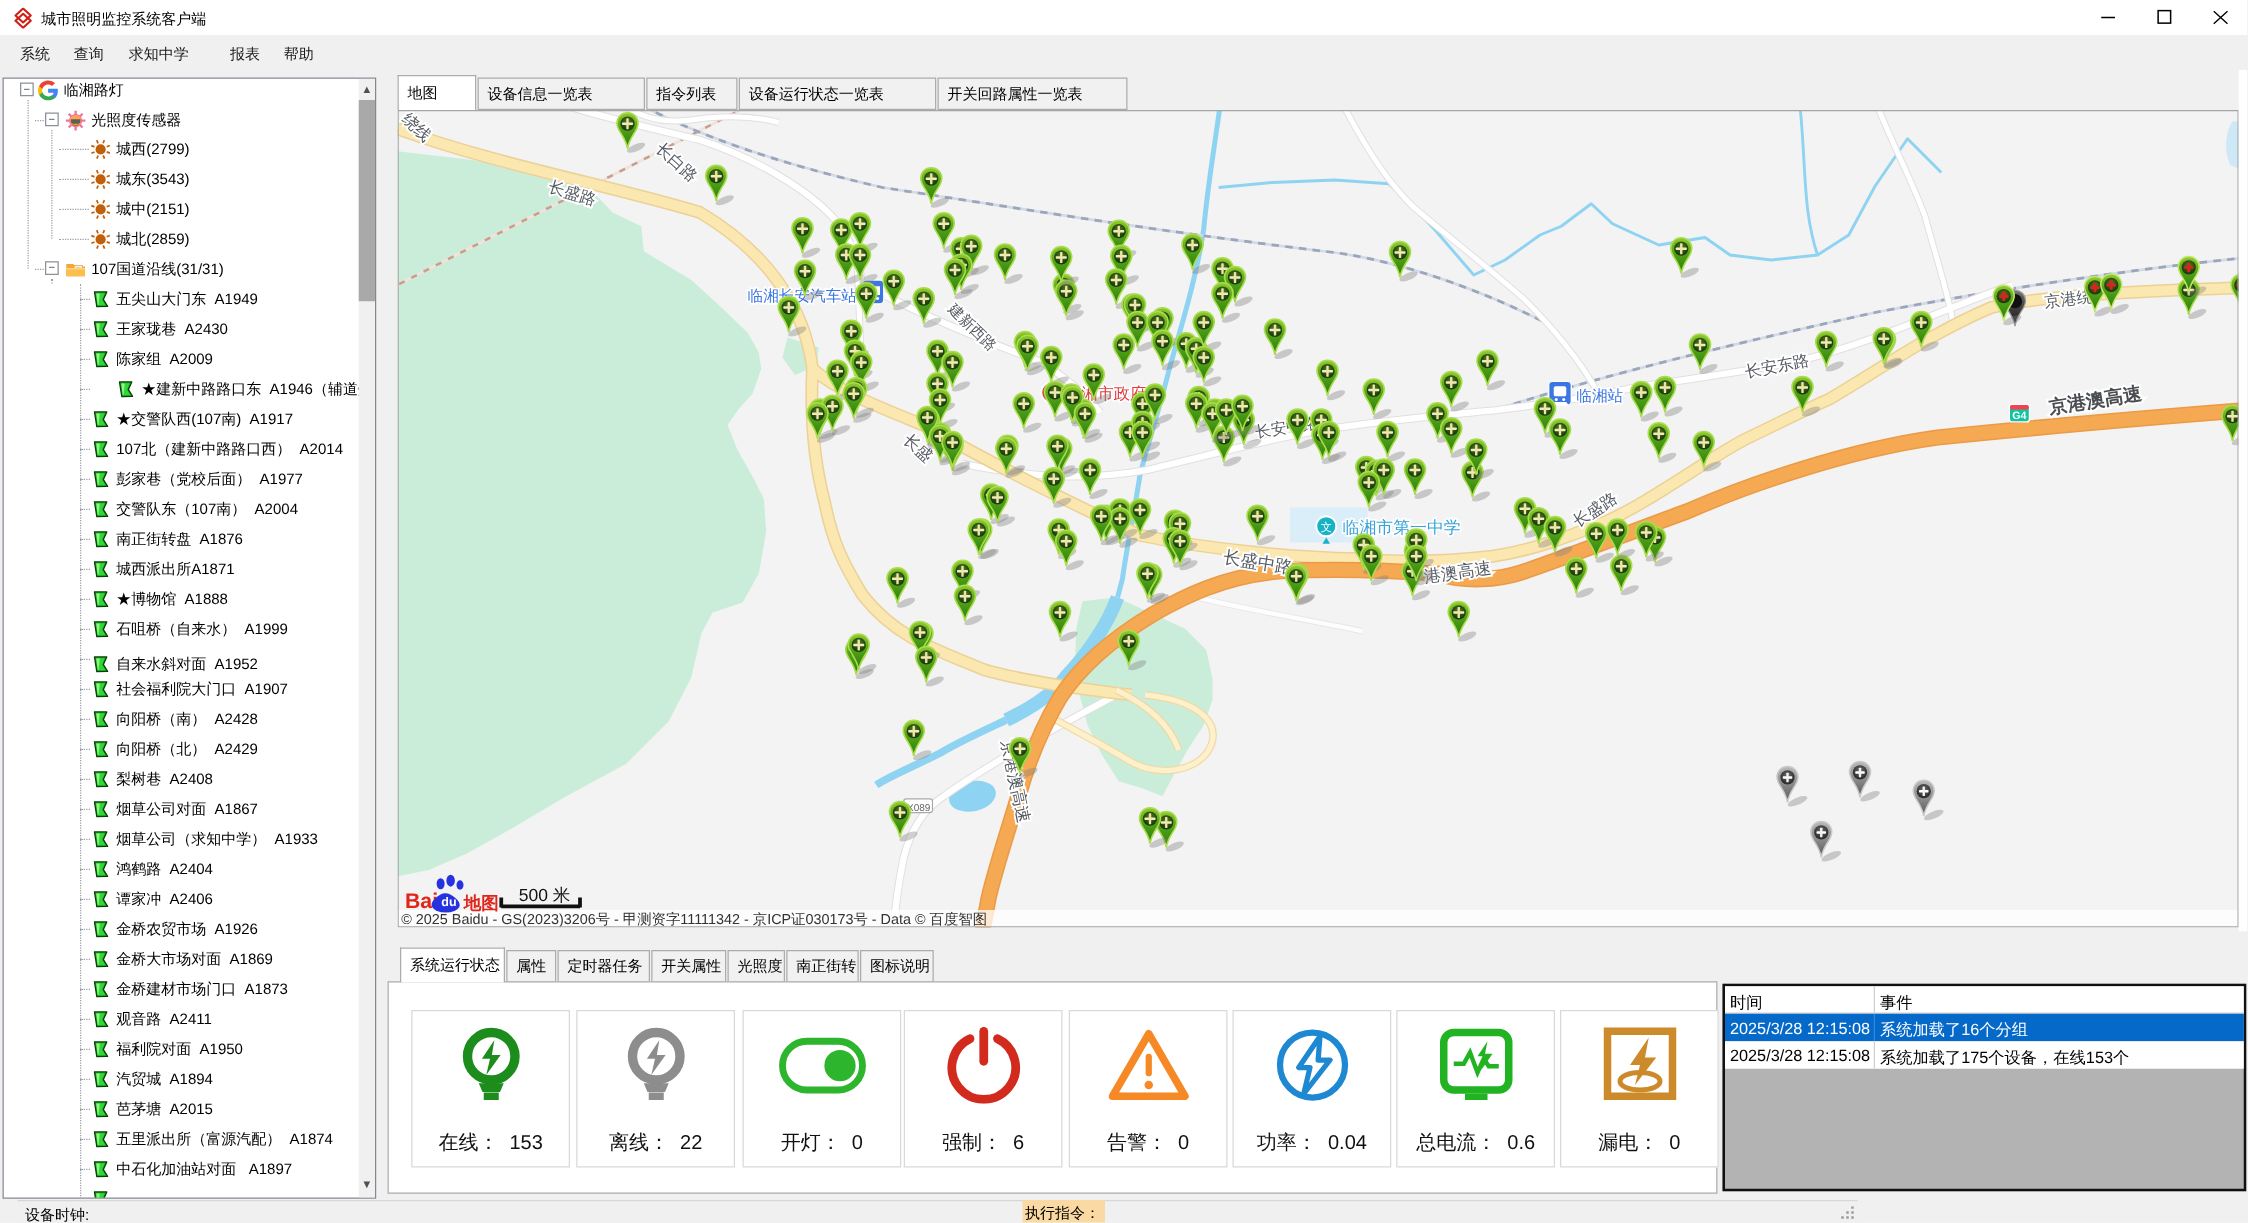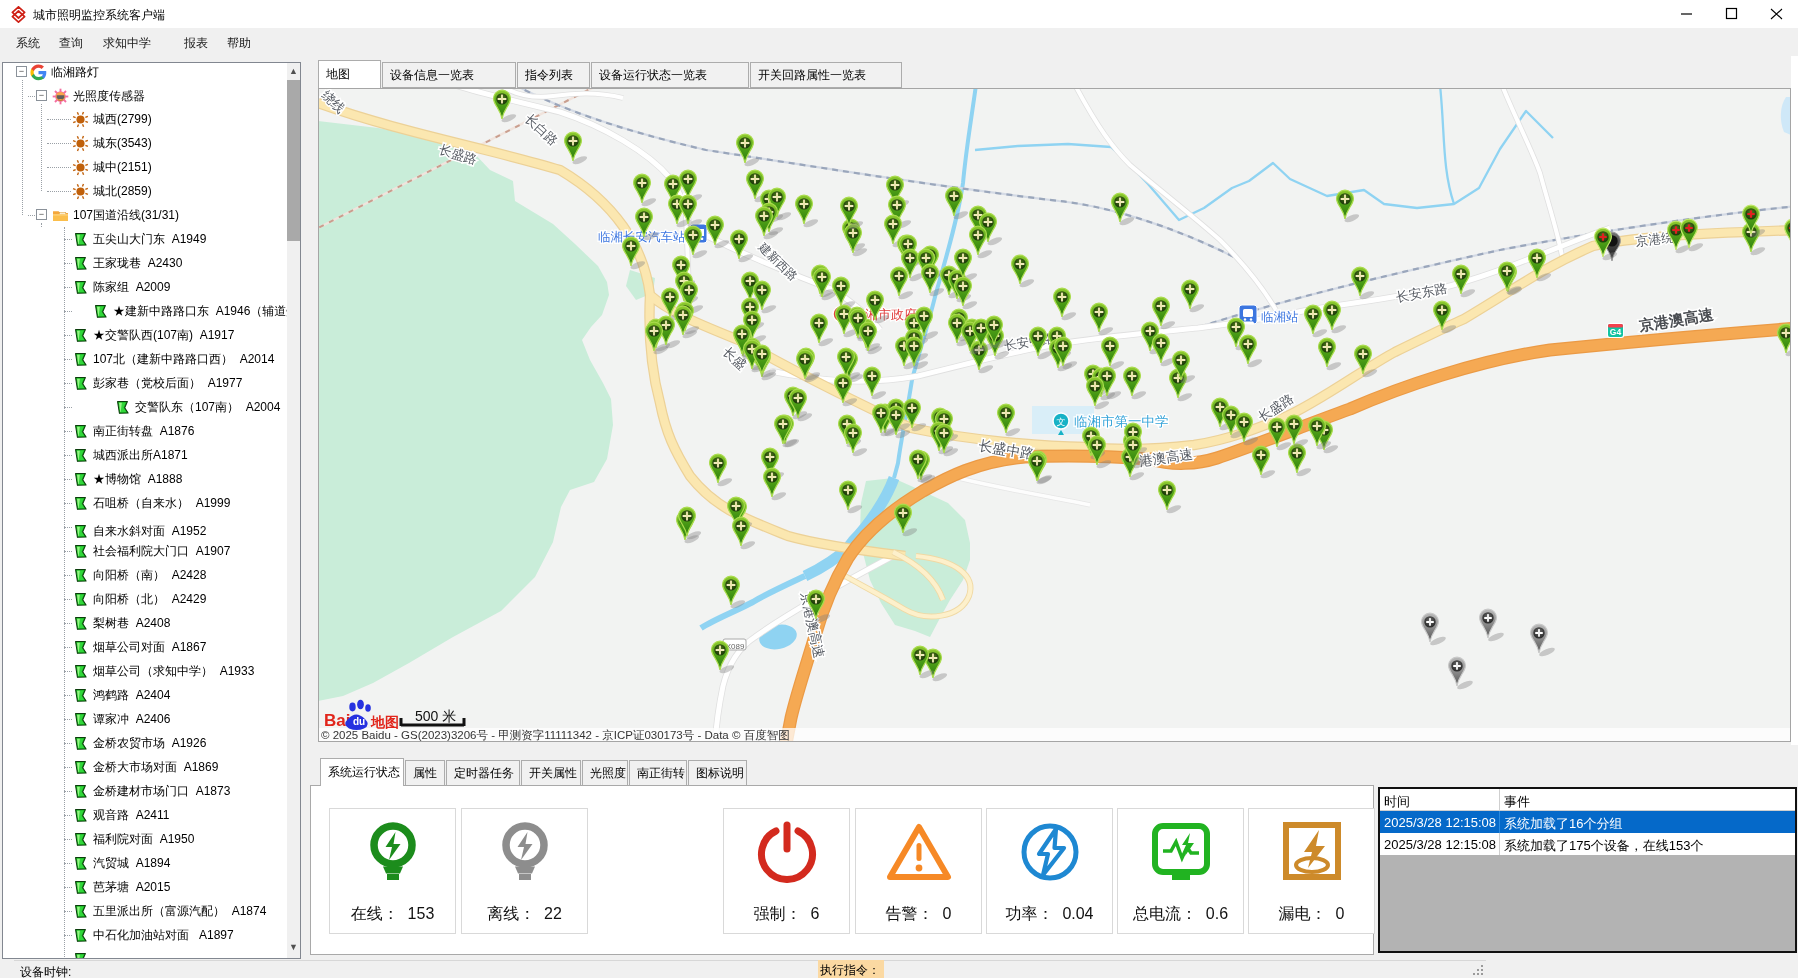--- a/index.html
+++ b/index.html
@@ -272,21 +272,21 @@
       </div>
 <div class="trow" style="top:308px;">
         <span style="width:69px;"></span>
         <svg class="ticon" viewBox="0 0 20 20">
           <path d="M4.2,3 L15.8,3 L12.6,10.2 L16.6,16.6 L6.4,16.9 Z" fill="#14a81c" stroke="#0a3d0a" stroke-width="1.2" stroke-linejoin="round"></path>
           <path d="M5.6,4.2 L13.9,4.2 L11.3,10.3 L14.5,15.4 L7.3,15.6 Z" fill="#31d73a"></path>
           <path d="M6,4.5 L9.2,4.5 L7.9,15.3 L7.3,15.4 Z" fill="#97f584"></path>
         </svg>
         <span>彭家巷（党校后面）&nbsp;&nbsp;A1977</span>
       </div>
-<div class="trow" style="top:332px;padding-left:42px;">
+<div class="trow" style="top:332px;">
         <span style="width:69px;"></span>
         <svg class="ticon" viewBox="0 0 20 20">
           <path d="M4.2,3 L15.8,3 L12.6,10.2 L16.6,16.6 L6.4,16.9 Z" fill="#14a81c" stroke="#0a3d0a" stroke-width="1.2" stroke-linejoin="round"></path>
           <path d="M5.6,4.2 L13.9,4.2 L11.3,10.3 L14.5,15.4 L7.3,15.6 Z" fill="#31d73a"></path>
           <path d="M6,4.5 L9.2,4.5 L7.9,15.3 L7.3,15.4 Z" fill="#97f584"></path>
         </svg>
         <span>交警队东（107南）&nbsp;&nbsp;A2004</span>
       </div>
 <div class="trow" style="top:356px;">
         <span style="width:69px;"></span>
@@ -875,20 +875,29 @@
   <div class="ic">
         <svg width="58" height="62" viewBox="0 0 58 62">
       <circle cx="29" cy="24" r="19" fill="none" stroke="#8d8d8d" stroke-width="7.5"></circle>
       <path d="M31.5 11 L21.5 26 h6.5 l-3 13 L36.5 23 h-7 Z" fill="#8d8d8d"></path>
       <path d="M19 45.5 h20 l-3 7 h-14 Z" fill="#8d8d8d"></path>
       <rect x="23" y="53" width="12" height="6" fill="#8d8d8d"></rect>
     </svg>
       </div>
   <div class="lb">离线：&nbsp;&nbsp;22</div>
 </div>
+<div class="card" style="left:283px;">
+  <div class="ic">
+        <svg width="72" height="62" viewBox="0 0 72 62">
+      <rect x="4" y="12" width="64" height="39" rx="19.5" fill="none" stroke="#2db52d" stroke-width="5.5"></rect>
+      <circle cx="50" cy="31.5" r="12.5" fill="#2db52d"></circle>
+    </svg>
+      </div>
+  <div class="lb">开灯：&nbsp;&nbsp;0</div>
+</div>
 <div class="card" style="left:412px;">
   <div class="ic">
         <svg width="62" height="62" viewBox="0 0 62 62">
       <path d="M20 10 A25.5 25.5 0 1 0 42 10" fill="none" stroke="#d32a1e" stroke-width="7" stroke-linecap="round"></path>
       <line x1="31" y1="4" x2="31" y2="28" stroke="#d32a1e" stroke-width="7" stroke-linecap="round"></line>
     </svg>
       </div>
   <div class="lb">强制：&nbsp;&nbsp;6</div>
 </div>
 <div class="card" style="left:544px;">

